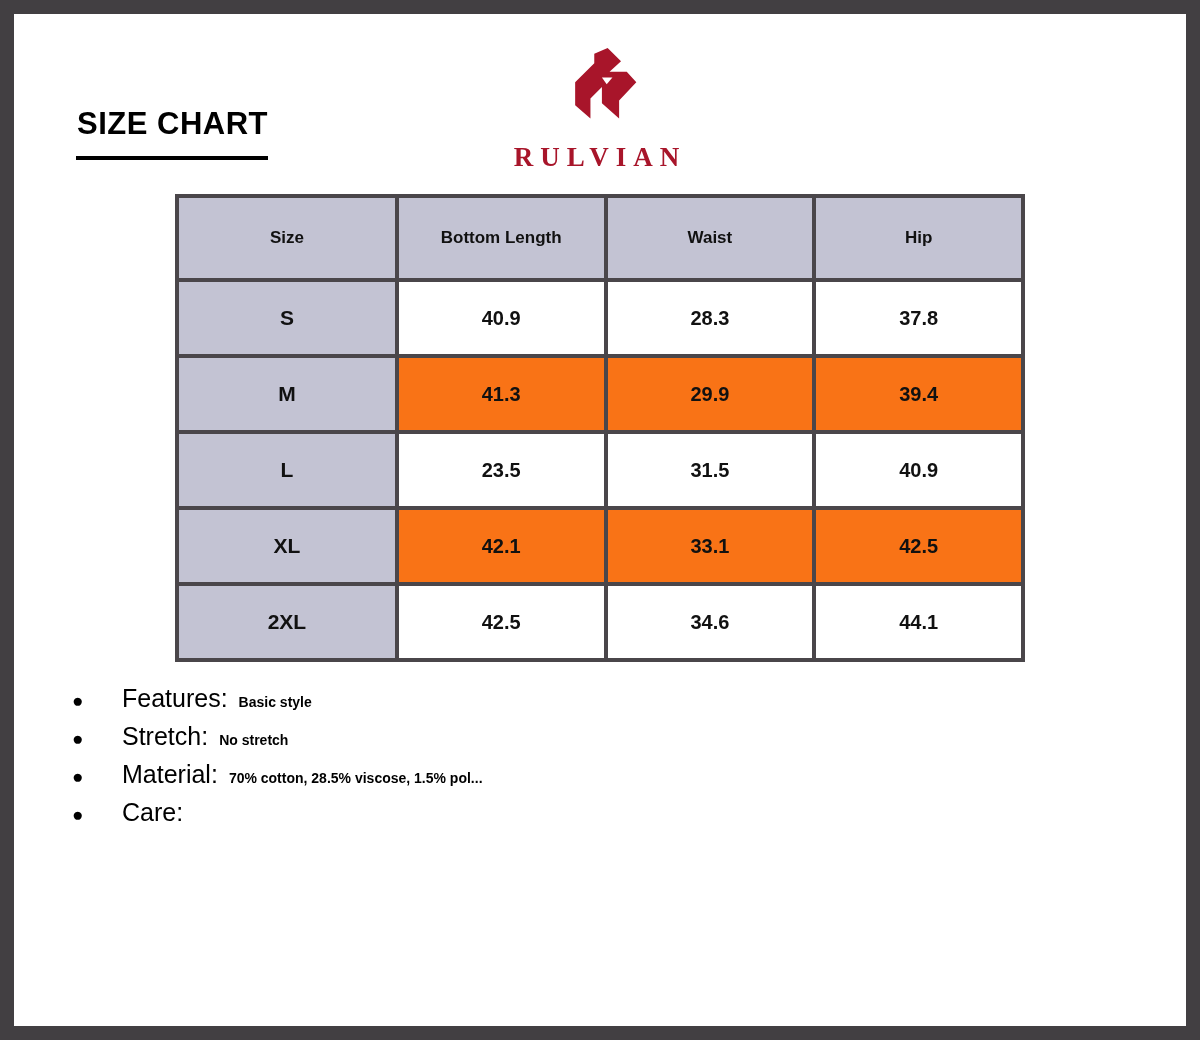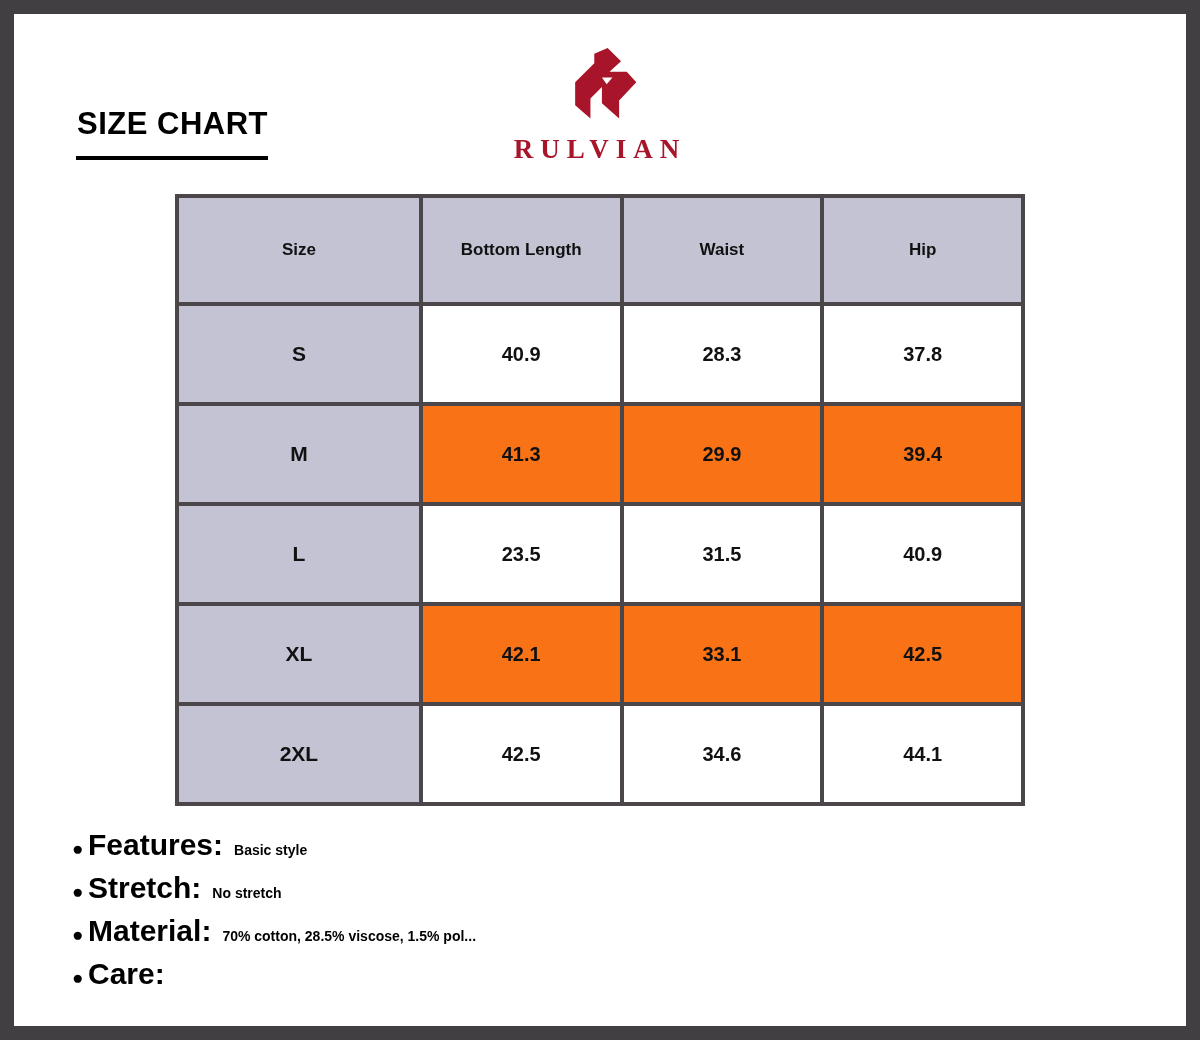--- a/index.html
+++ b/index.html
@@ -61,21 +61,21 @@
     display: flex;
     flex-direction: column;
     align-items: center;
   }
   .brand-mark {
     width: 96px;
     height: 86px;
     display: block;
   }
   .brand-name {
-    margin-top: 2px;
+    margin-top: 10px;
     font-size: 27px;
     font-weight: bold;
     letter-spacing: 7px;
     color: #a8152a;
     font-family: "Liberation Serif", serif;
   }
 
   
   .table-wrap {
     margin: 8px auto 0 auto;
@@ -88,21 +88,21 @@
     background: #4a464a;
     table-layout: fixed;
   }
   table.size-table th,
   table.size-table td {
     text-align: center;
     font-size: 20px;
     font-weight: bold;
     color: #111111;
     height: 72px;
-    padding: 12px;
+    padding: 0;
   }
   table.size-table th {
     background: #c3c3d3;
     font-size: 17px;
     height: 80px;
   }
   table.size-table th.col-size { width: 26%; }
   table.size-table td.size-cell {
     background: #c3c3d3;
     font-size: 21px;
@@ -123,24 +123,25 @@
     align-items: baseline;
     margin-bottom: 9px;
   }
   .bullet {
     width: 16px;
     font-size: 19px;
     line-height: 1;
     color: #000;
   }
   .note-label {
-    font-size: 30px;
-    font-weight: bold;
+    font-size: 25px;
+    font-weight: normal;
     color: #000;
     white-space: nowrap;
+    margin-left: 34px;
   }
   .note-value {
     font-size: 14px;
     font-weight: bold;
     color: #000;
     margin-left: 11px;
   }
 </style>
 </head>
 <body>

